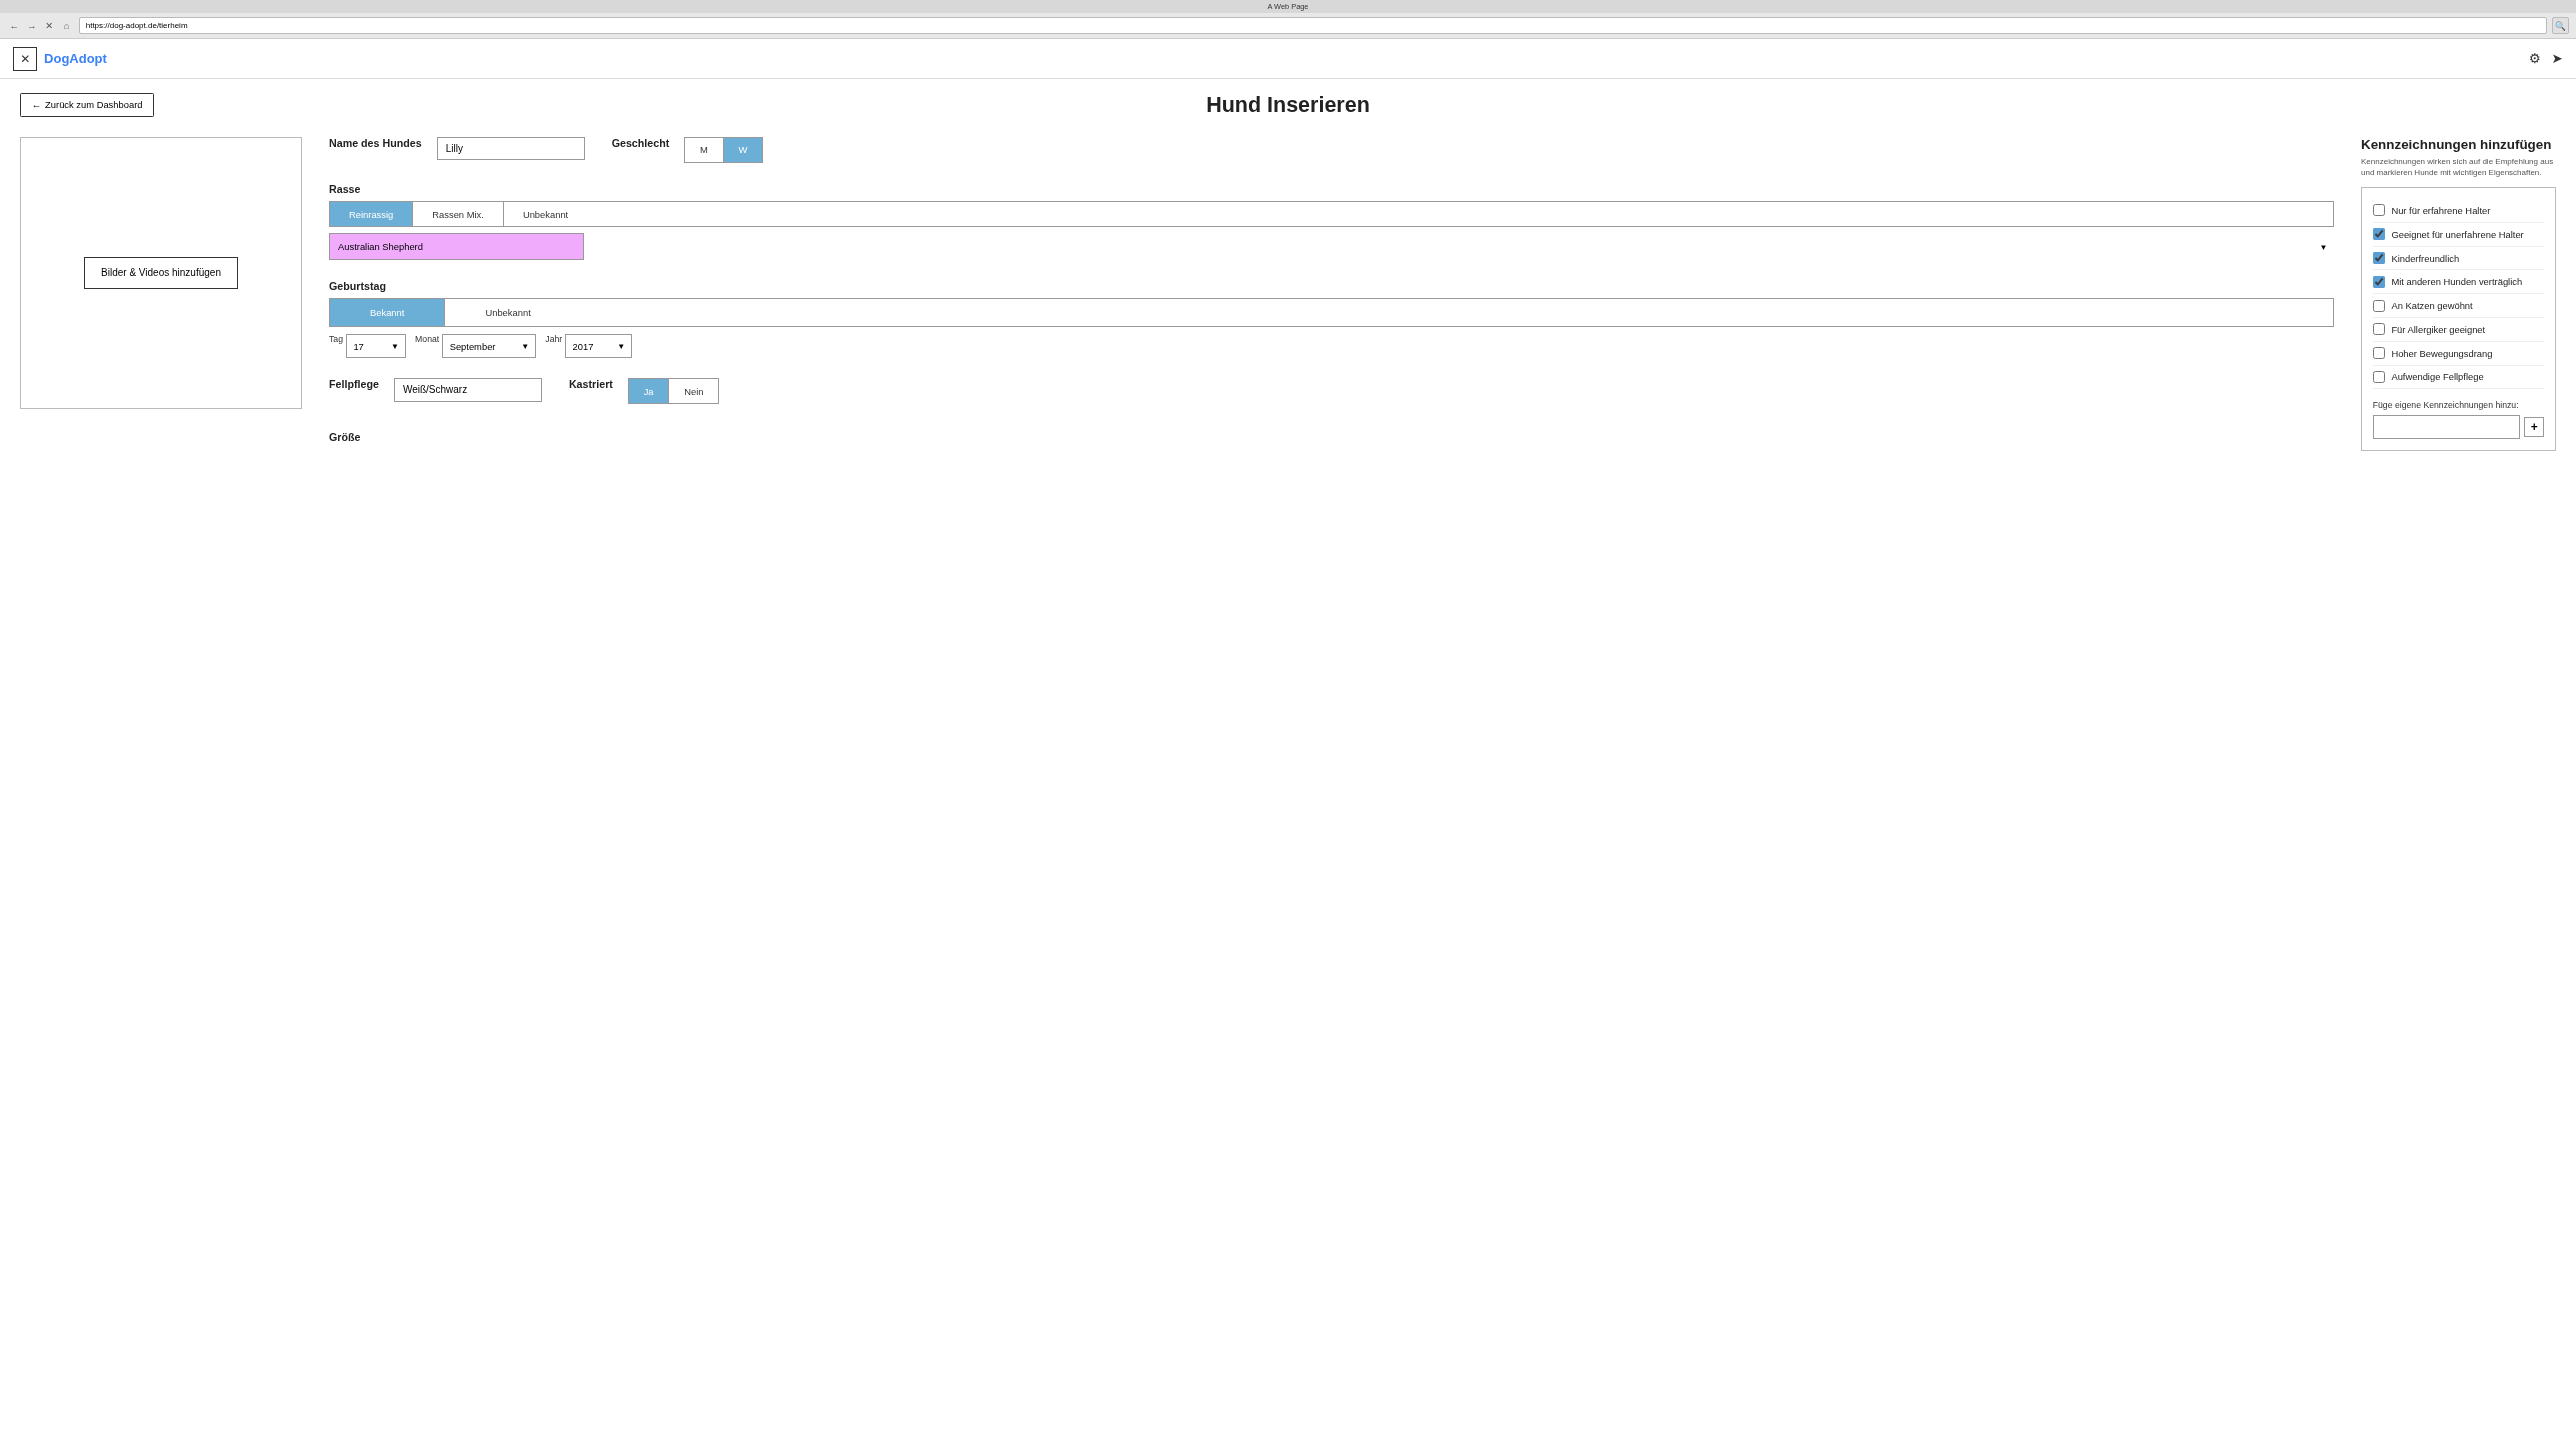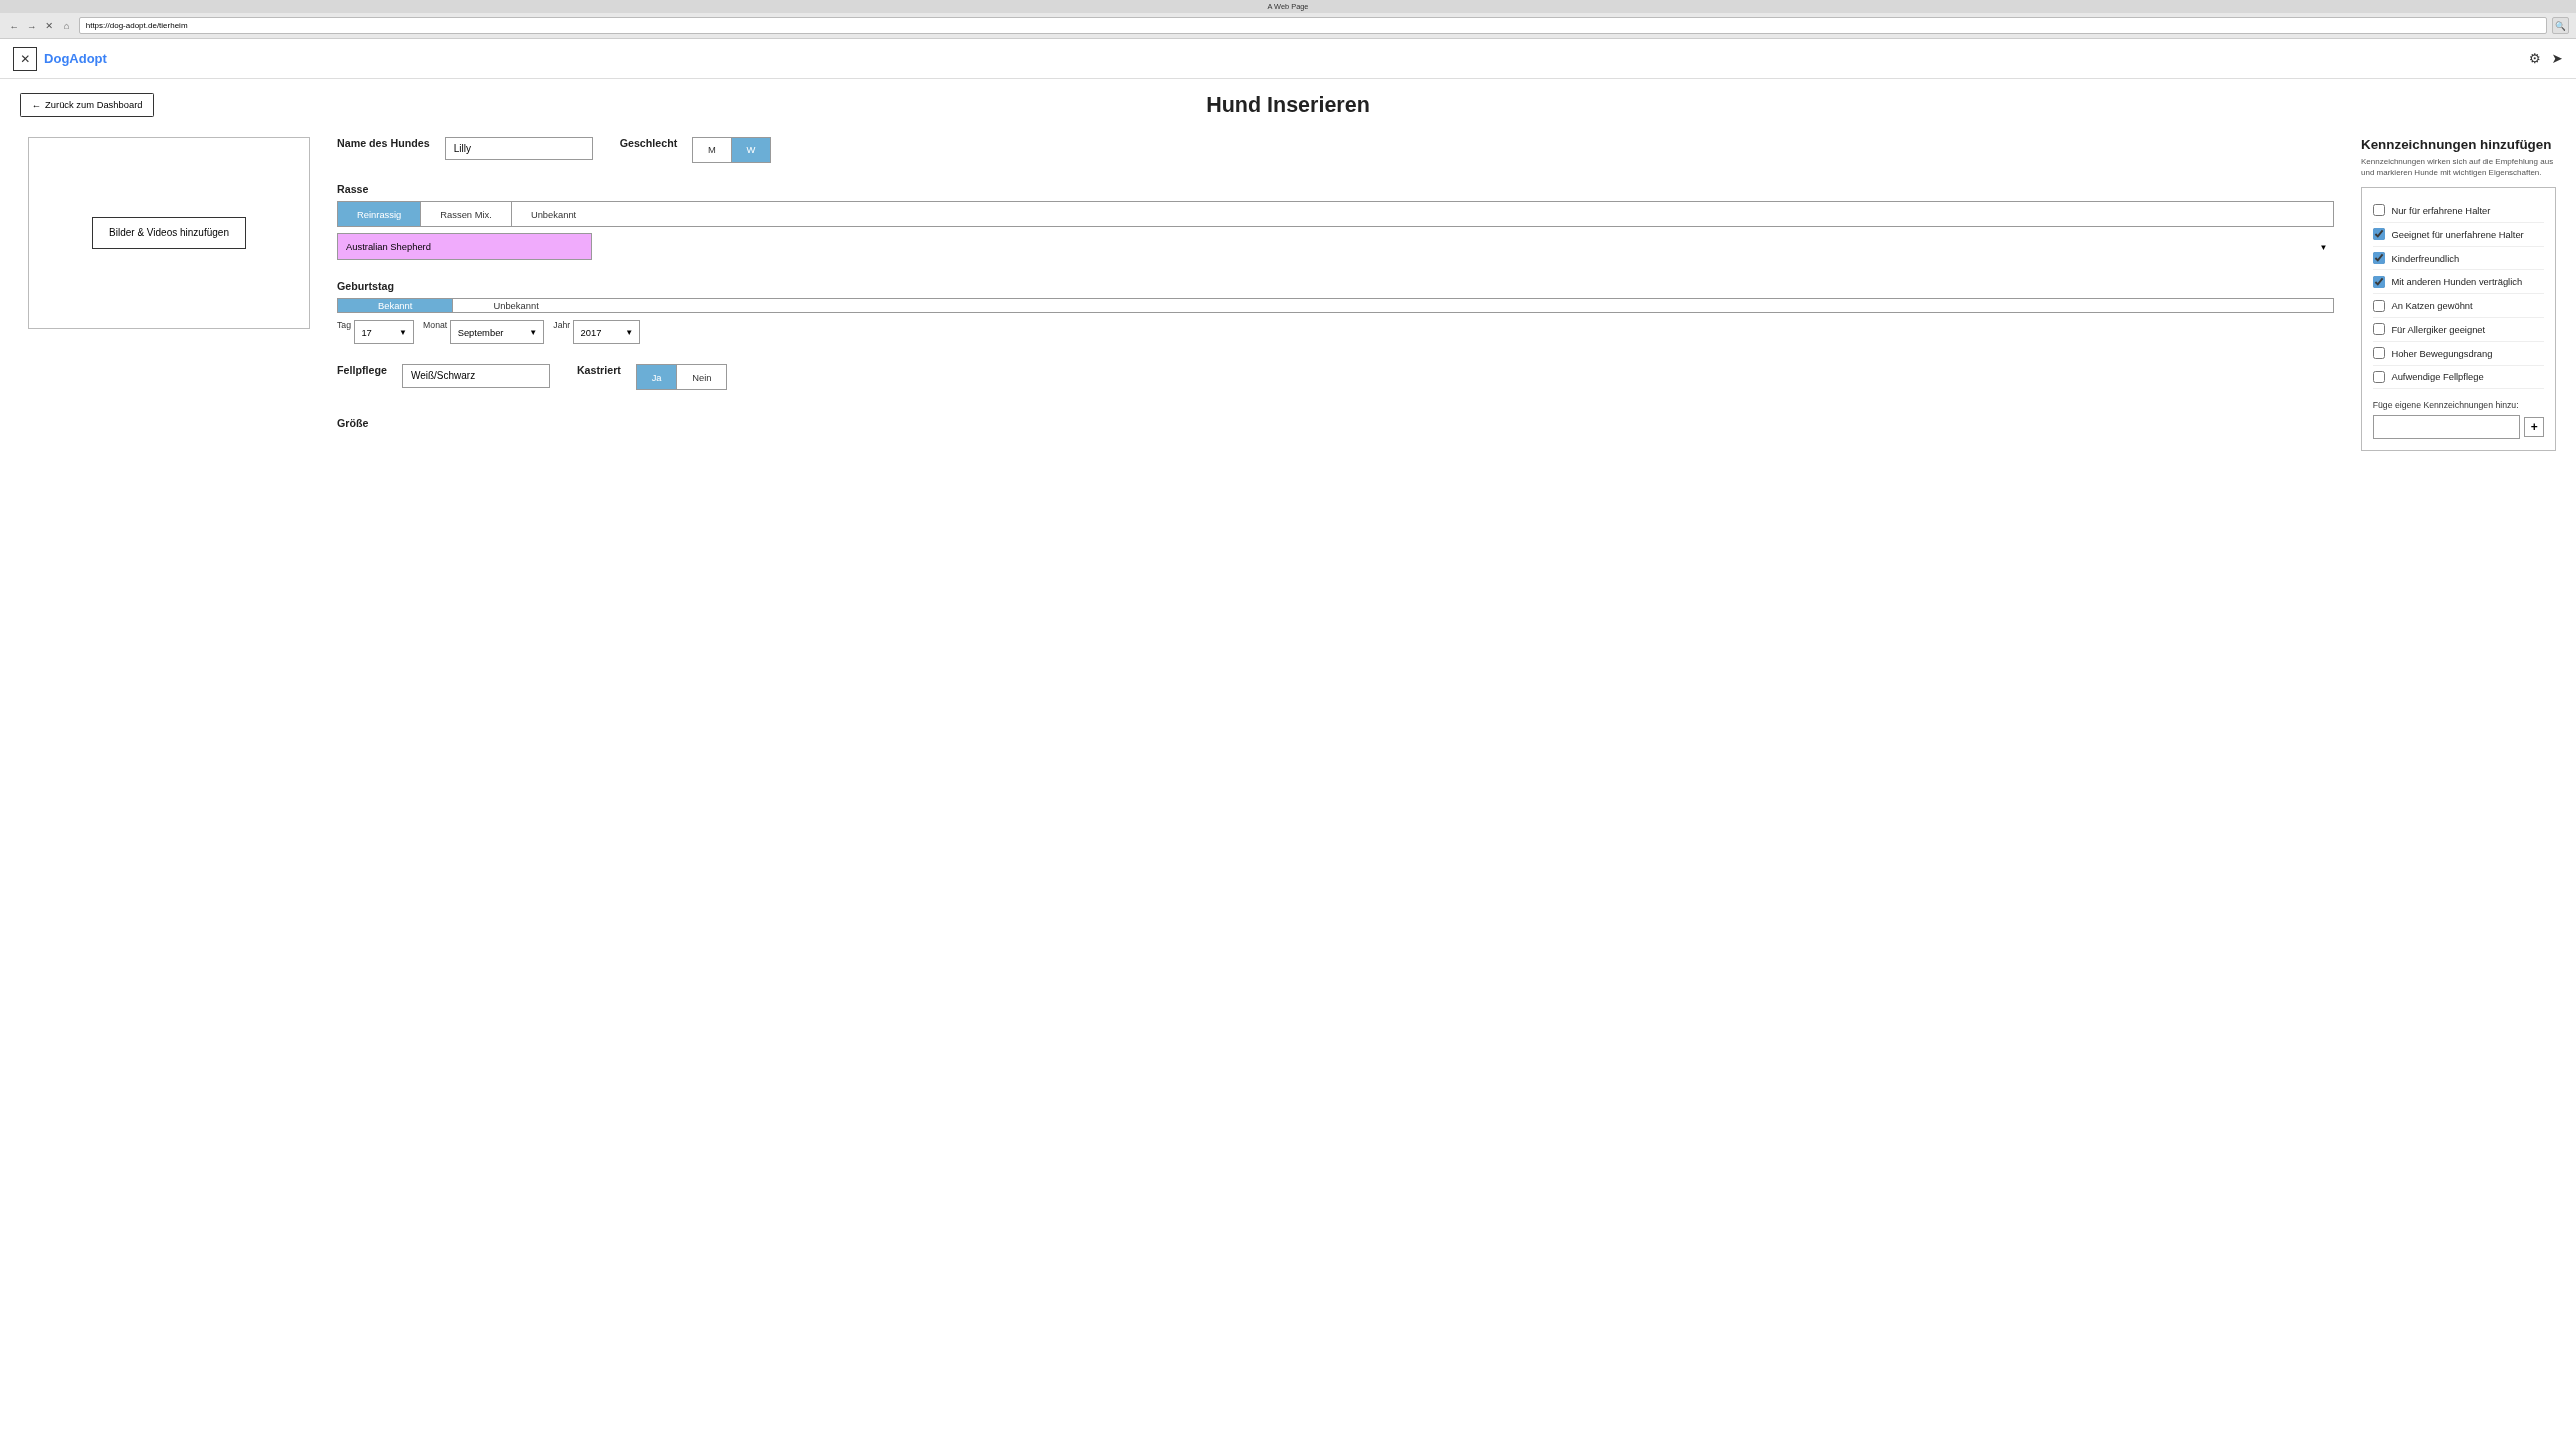--- a/index.html
+++ b/index.html
@@ -150,26 +150,25 @@
       gap: 27px;
     }
 
     
     .image-panel {
       flex: 0 0 282px;
     }
     .image-upload-box {
       border: 0.7px solid #bbb;
       width: 282px;
-      height: 192px;
+      height: 272px;
       display: flex;
       align-items: center;
       justify-content: center;
       background: white;
-      margin-left: 8px;
     }
     .add-media-button {
       border: 0.7px solid #333;
       background: white;
       padding: 9.4px 16px;
       font-size: 10px;
       cursor: pointer;
     }
 
     
@@ -266,21 +265,21 @@
     .birthday-section {
       display: flex;
       flex-direction: column;
       gap: 6.7px;
     }
     .birthday-toggle {
       display: flex;
       border: 0.7px solid #999;
     }
     .birthday-toggle .toggle-btn {
-      padding: 1px 40px;
+      padding: 8px 40px;
     }
     .date-row {
       display: flex;
       gap: 9.4px;
       align-items: flex-end;
     }
     .date-group {
       display: flex;
       flex-direction: row;
       gap: 2.7px;

